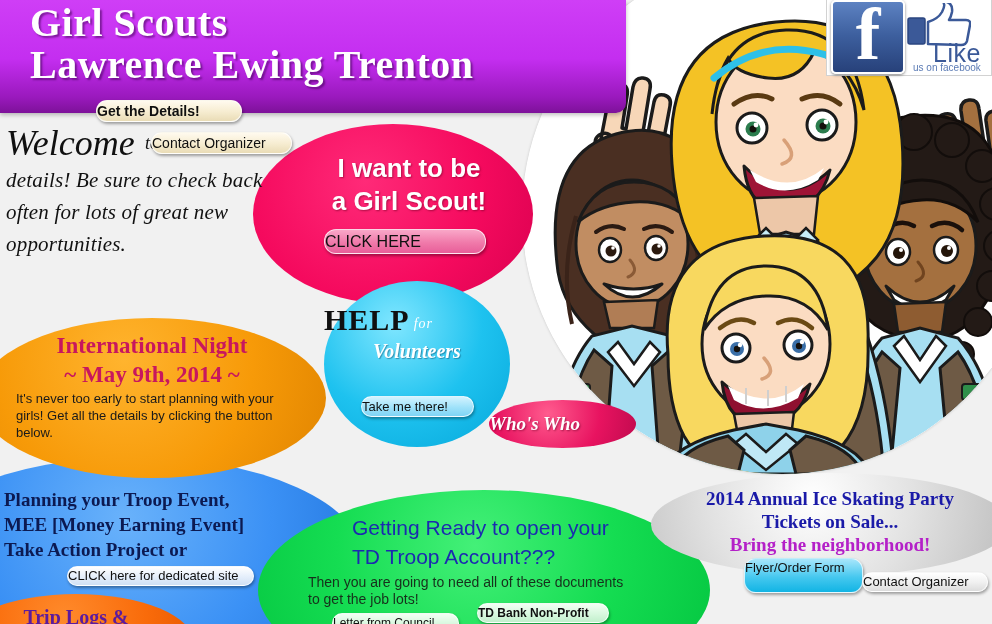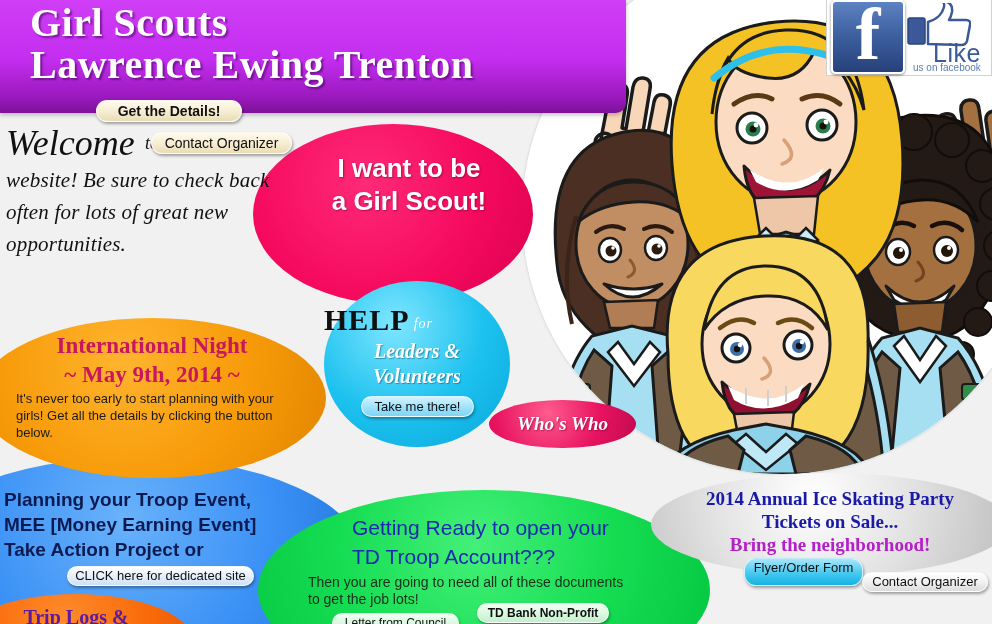--- a/index.html
+++ b/index.html
@@ -149,21 +149,21 @@
     line-height: 32px;
     letter-spacing: .2px;
     margin-top: 2px;
   }
 
   
   .btn {
     display: inline-block;
     border-radius: 12px;
     font-family: "Liberation Sans", sans-serif;
-    text-align: center;
+    text-align: left;
     white-space: nowrap;
     cursor: pointer;
     box-shadow: 1px 2px 3px rgba(0,0,0,.35);
     border: 1px solid rgba(255,255,255,.75);
     color: #101010;
   }
 
   
   .pink-circle {
     position: absolute;
@@ -239,21 +239,20 @@
   .who-ellipse {
     position: absolute;
     left: 489px; top: 400px;
     width: 147px; height: 48px;
     border-radius: 50%;
     background: radial-gradient(circle at 40% 28%, #ff5b8e 0%, #e81360 55%, #c00a4e 100%);
     z-index: 12;
   }
   .who-text {
     position: absolute; left: 0; top: 13px; width: 100%;
-    text-align: center;
     color: #ffffff;
     font-family: "Liberation Serif", serif;
     font-weight: bold;
     font-style: italic;
     font-size: 19px;
     text-shadow: 1px 1px 2px rgba(110,0,40,.6);
   }
 
   
   .orange-ellipse {
@@ -303,21 +302,21 @@
     position: absolute;
     left: -96px; top: 457px;
     width: 460px; height: 206px;
     border-radius: 50%;
     background: radial-gradient(circle at 48% 30%, #69b2fb 0%, #3b91f5 52%, #1f72da 100%);
     z-index: 4;
   }
   .blue-text {
     position: absolute; left: 100px; top: 30px; width: 330px;
     color: #0c1a52;
-    font-family: Liberation Sans, sans-serif;
+    font-family: Liberation Serif, serif;
     font-weight: bold;
     font-size: 19px;
     line-height: 25px;
   }
   .blue-btn {
     position: absolute; left: 163px; top: 109px;
     width: 187px; height: 20px;
     line-height: 18px;
     font-size: 13px;
     background: linear-gradient(180deg,#ffffff 0%, #e4eefb 55%, #cfe0f4 100%);
@@ -398,21 +397,21 @@
     text-align: center;
     font-family: "Liberation Serif", serif;
     font-weight: bold;
     font-size: 19px;
     line-height: 23px;
   }
   .ice-l1, .ice-l2 { color: #1a1aa8; display: block; }
   .ice-l3 { color: #b420c8; display: block; }
   .ice-btn1 {
     position: absolute; left: 744px; top: 558px;
-    width: 119px; height: 28px;
+    width: 119px; height: 35px;
     line-height: 18px;
     font-size: 13px;
     background: linear-gradient(180deg,#a8e6fb 0%, #46c8ef 55%, #12b4e4 100%);
     z-index: 15;
   }
   .ice-btn2 {
     position: absolute; left: 862px; top: 572px;
     width: 126px; height: 20px;
     line-height: 18px;
     font-size: 13px;
@@ -626,36 +625,36 @@
         <path d="M21 41 l0 -22 q10 -3 14 -10 q3 -6 2 -8 q-1 -3 3 -2 q6 2 5 10 q-1 5 -3 8 l17 0 q5 0 4 5 l-3 16 q-1 4 -6 4 z" fill="#ffffff" stroke="#3b5998" stroke-width="2.5" stroke-linejoin="round"></path>
       </svg>
       <div class="fb-like">Like</div>
       <div class="fb-tag">us on facebook</div>
     </div>
   </div>
 
   <div class="welcome">
     <span class="welcome-word">Welcome</span>
     <span class="welcome-tail">to our</span>
-    <div class="welcome-body">website! Be sure to check back often for lots of great new opportunities.</div>
+    <div class="welcome-body">details! Be sure to check back often for lots of great new opportunities.</div>
   </div>
 
   <div class="pink-circle">
     <div class="pink-text">
       <div>I want to be</div>
       <div>a Girl Scout!</div>
     </div>
+    <div class="btn pink-btn">CLICK HERE</div>
   </div>
 
   <div class="help-circle">
     <div class="help-head">
       <span>HELP</span><span class="for">for</span>
     </div>
     <div class="help-sub">
-      <div>Leaders &amp;</div>
       <div>Volunteers</div>
     </div>
     <div class="btn help-btn">Take me there!</div>
   </div>
 
   <div class="who-ellipse">
     <div class="who-text">Who's Who</div>
   </div>
 
   <div class="orange-ellipse">

